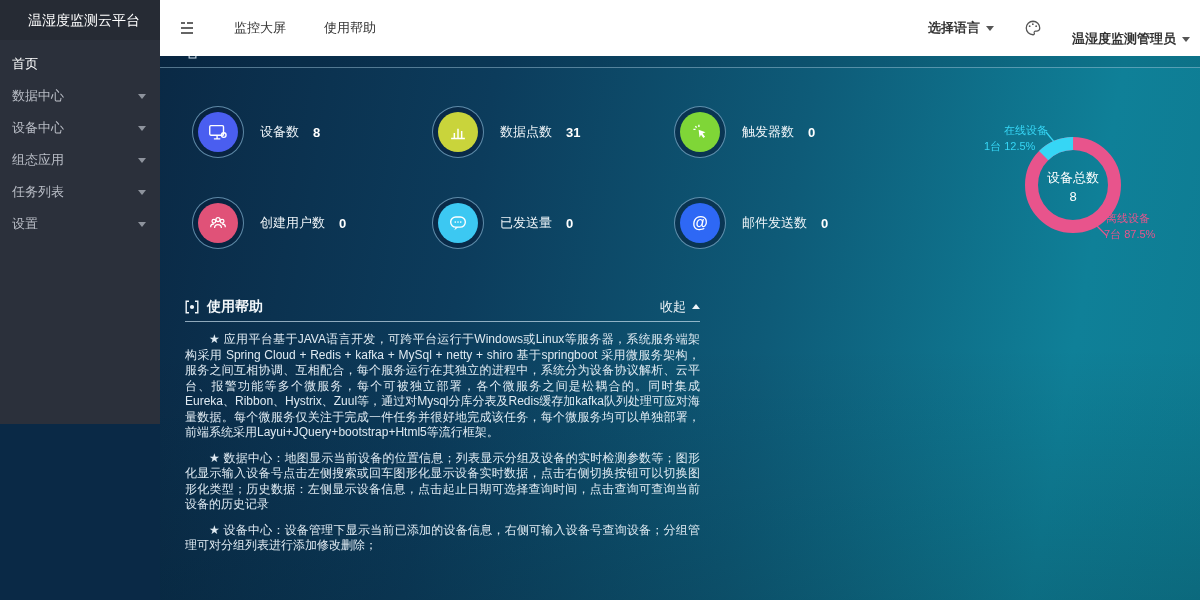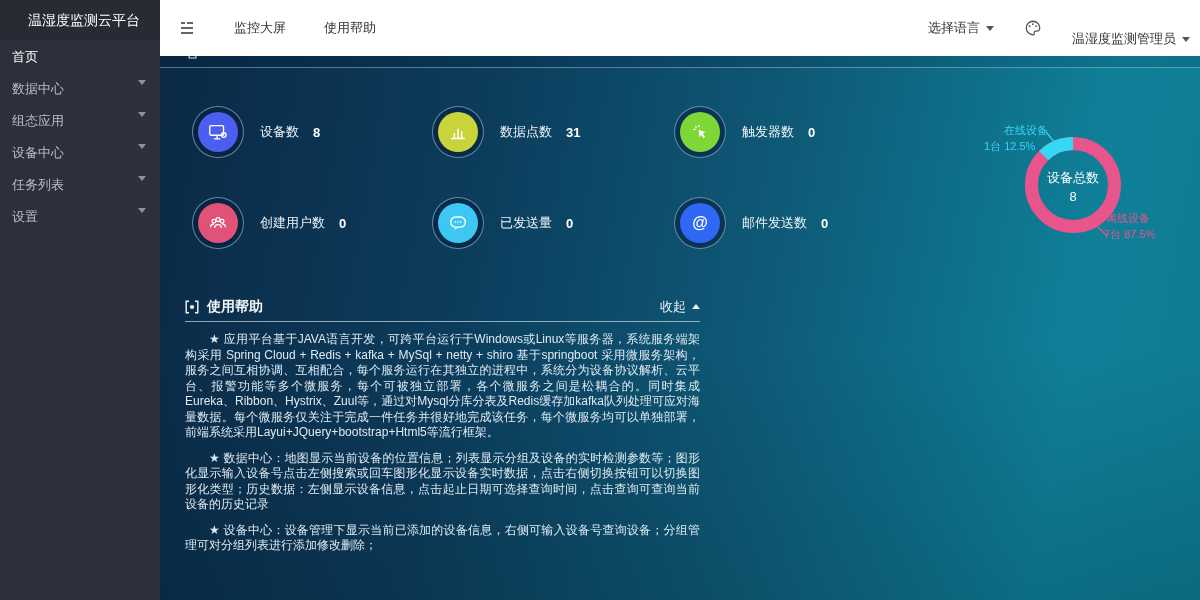--- a/index.html
+++ b/index.html
@@ -1,43 +1,43 @@
 <!DOCTYPE html>
 <html><head>
 <meta charset="utf-8">
 <style>
   * { margin:0; padding:0; box-sizing:border-box; }
   html,body { width:1200px; height:600px; overflow:hidden; background:#0a2946;
     font-family:"Liberation Sans","DejaVu Sans",sans-serif; }
 
   
-  .sidebar { position:absolute; left:0; top:0; width:160px; height:600px;
+  .sidebar { position:absolute; left:0; top:0; width:160px; height:424px;
     background:#2b303b; z-index:3; }
   .sidebar-header { height:40px; line-height:40px; background:#262b34;
     color:#ffffff; font-size:14px; padding-left:28px; }
   .menu { padding-top:8px; }
-  .menu-item { height:32px; display:flex; padding:0 14px 0 12px;
+  .menu-item { height:32px; display:flex; align-items:center; padding:0 14px 0 12px;
     color:#b9bdc6; font-size:13px; cursor:pointer; }
   .menu-item.active { color:#ffffff; }
   .menu-item .spacer { flex:1; }
   .caret-down { width:0; height:0; border-left:4px solid transparent;
     border-right:4px solid transparent; border-top:5px solid currentColor;
     display:inline-block; }
   .caret-up { width:0; height:0; border-left:4px solid transparent;
     border-right:4px solid transparent; border-bottom:5px solid currentColor;
     display:inline-block; }
   .menu-item .caret-down { color:#8e939d; }
 
   
   .topbar { position:absolute; left:160px; top:0; width:1040px; height:56px;
     background:#ffffff; display:flex; align-items:center; z-index:2; }
   .fold-btn { margin-left:18px; display:flex; align-items:center; cursor:pointer; }
   .top-nav-item { font-size:13px; color:#333; margin-left:38px; cursor:pointer; }
   .top-right { margin-left:auto; display:flex; align-items:center; gap:30px;
-    padding-right:10px; }
+    padding-right:10px;font-weight:bold; }
   .lang { font-size:13px; color:#333; display:flex; align-items:center; gap:6px; cursor:pointer; }
   .lang .caret-down, .user .caret-down { color:#555; }
   .user { font-size:13px; color:#333; display:flex; align-items:center; gap:6px; cursor:pointer;margin-top:22px; }
   .theme-btn { display:flex; align-items:center; cursor:pointer; }
 
   
   .main { position:absolute; left:160px; top:40px; width:1040px; height:560px;
     background:
       linear-gradient(to bottom, rgba(0,0,0,0) 55%, rgba(0,20,30,0.18)),
       linear-gradient(100deg,#0a2945 0%, #0c3c5c 30%, #0e5b78 58%, #0f8098 85%, #0e7c92 100%);
@@ -83,26 +83,26 @@
   <div class="menu">
     <div class="menu-item active">
       <span>首页</span>
     </div>
     <div class="menu-item">
       <span>数据中心</span>
       <span class="spacer"></span>
         <span class="caret-down"></span>
     </div>
     <div class="menu-item">
+      <span>设备中心</span>
+      <span class="spacer"></span>
+        <span class="caret-down"></span>
+    </div>
+    <div class="menu-item">
       <span>组态应用</span>
-      <span class="spacer"></span>
-        <span class="caret-down"></span>
-    </div>
-    <div class="menu-item">
-      <span>设备中心</span>
       <span class="spacer"></span>
         <span class="caret-down"></span>
     </div>
     <div class="menu-item">
       <span>任务列表</span>
       <span class="spacer"></span>
         <span class="caret-down"></span>
     </div>
     <div class="menu-item">
       <span>设置</span>

